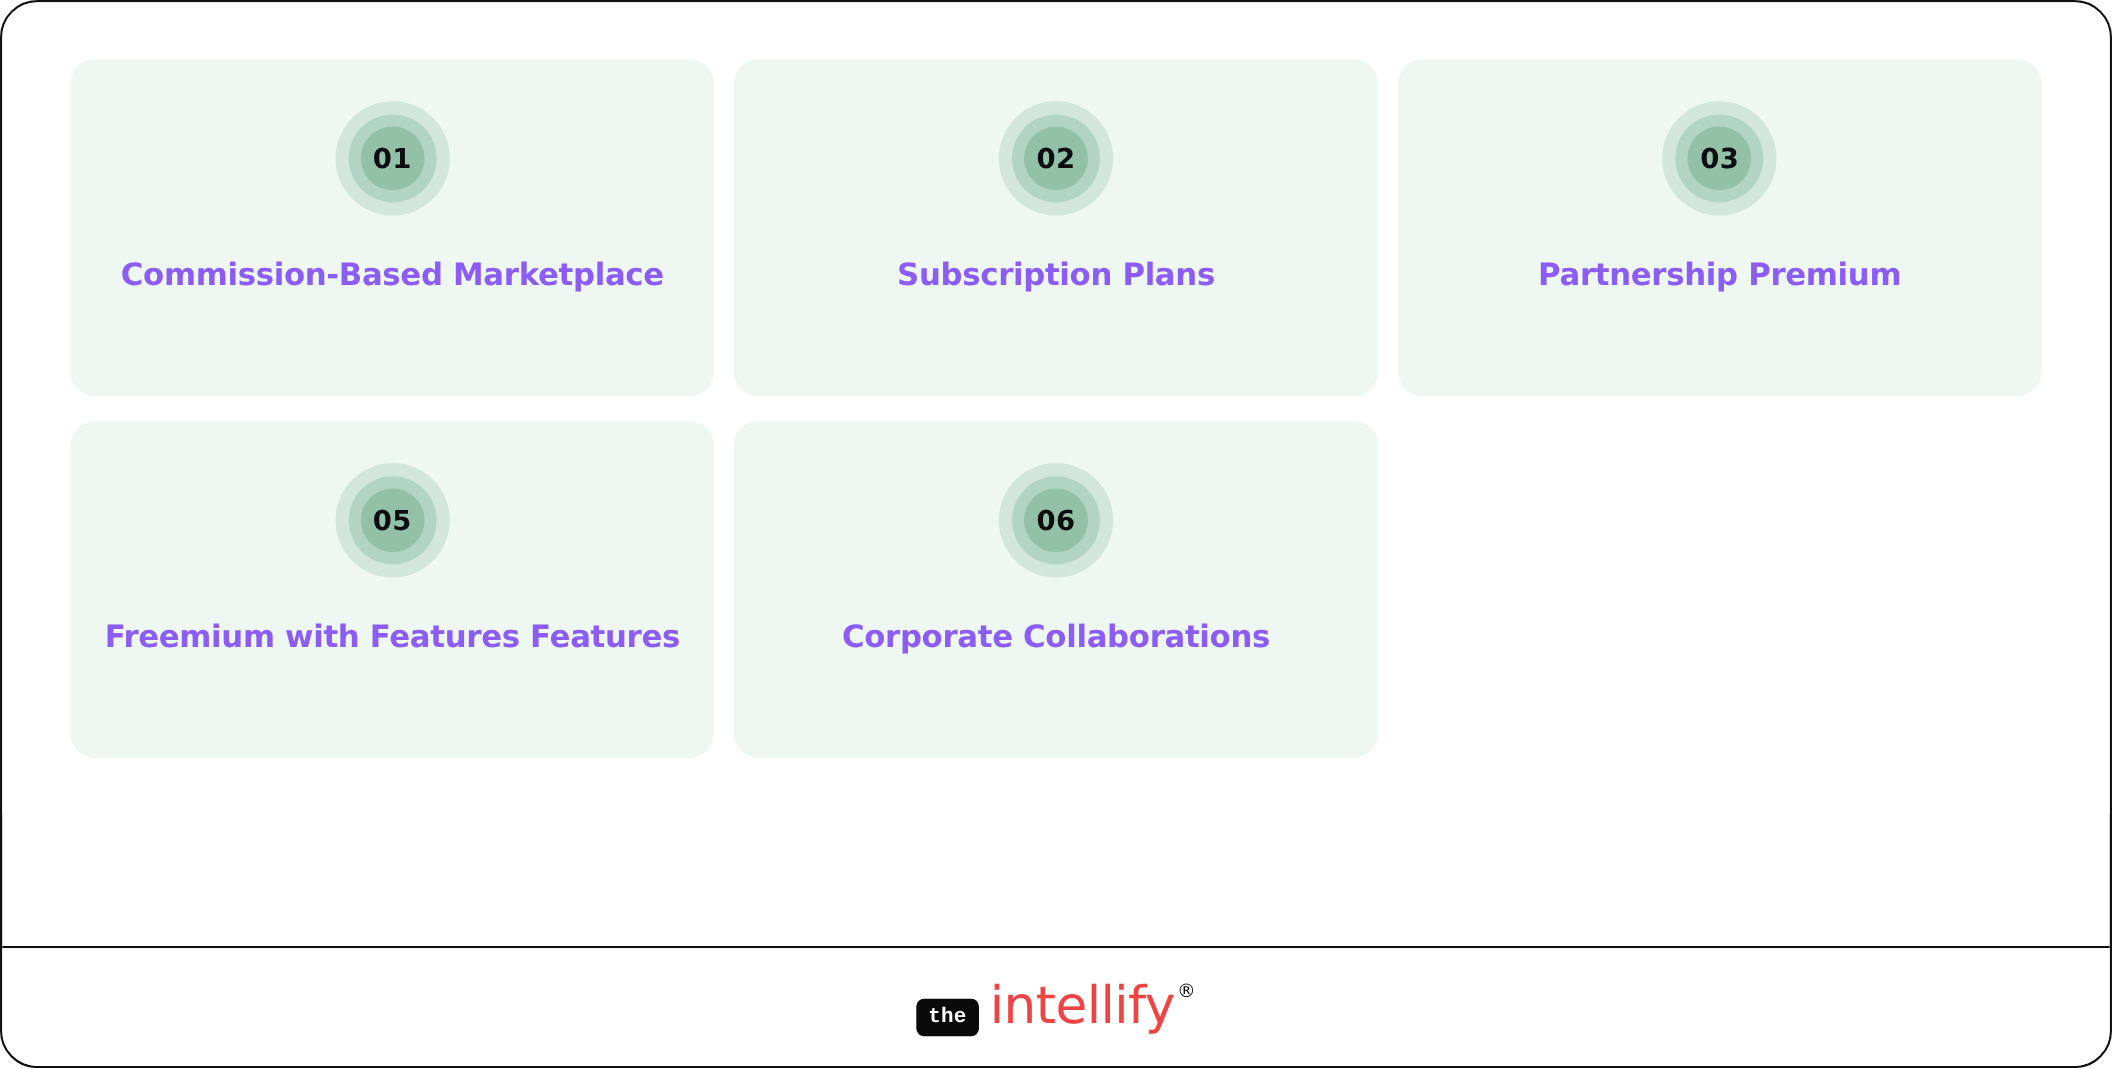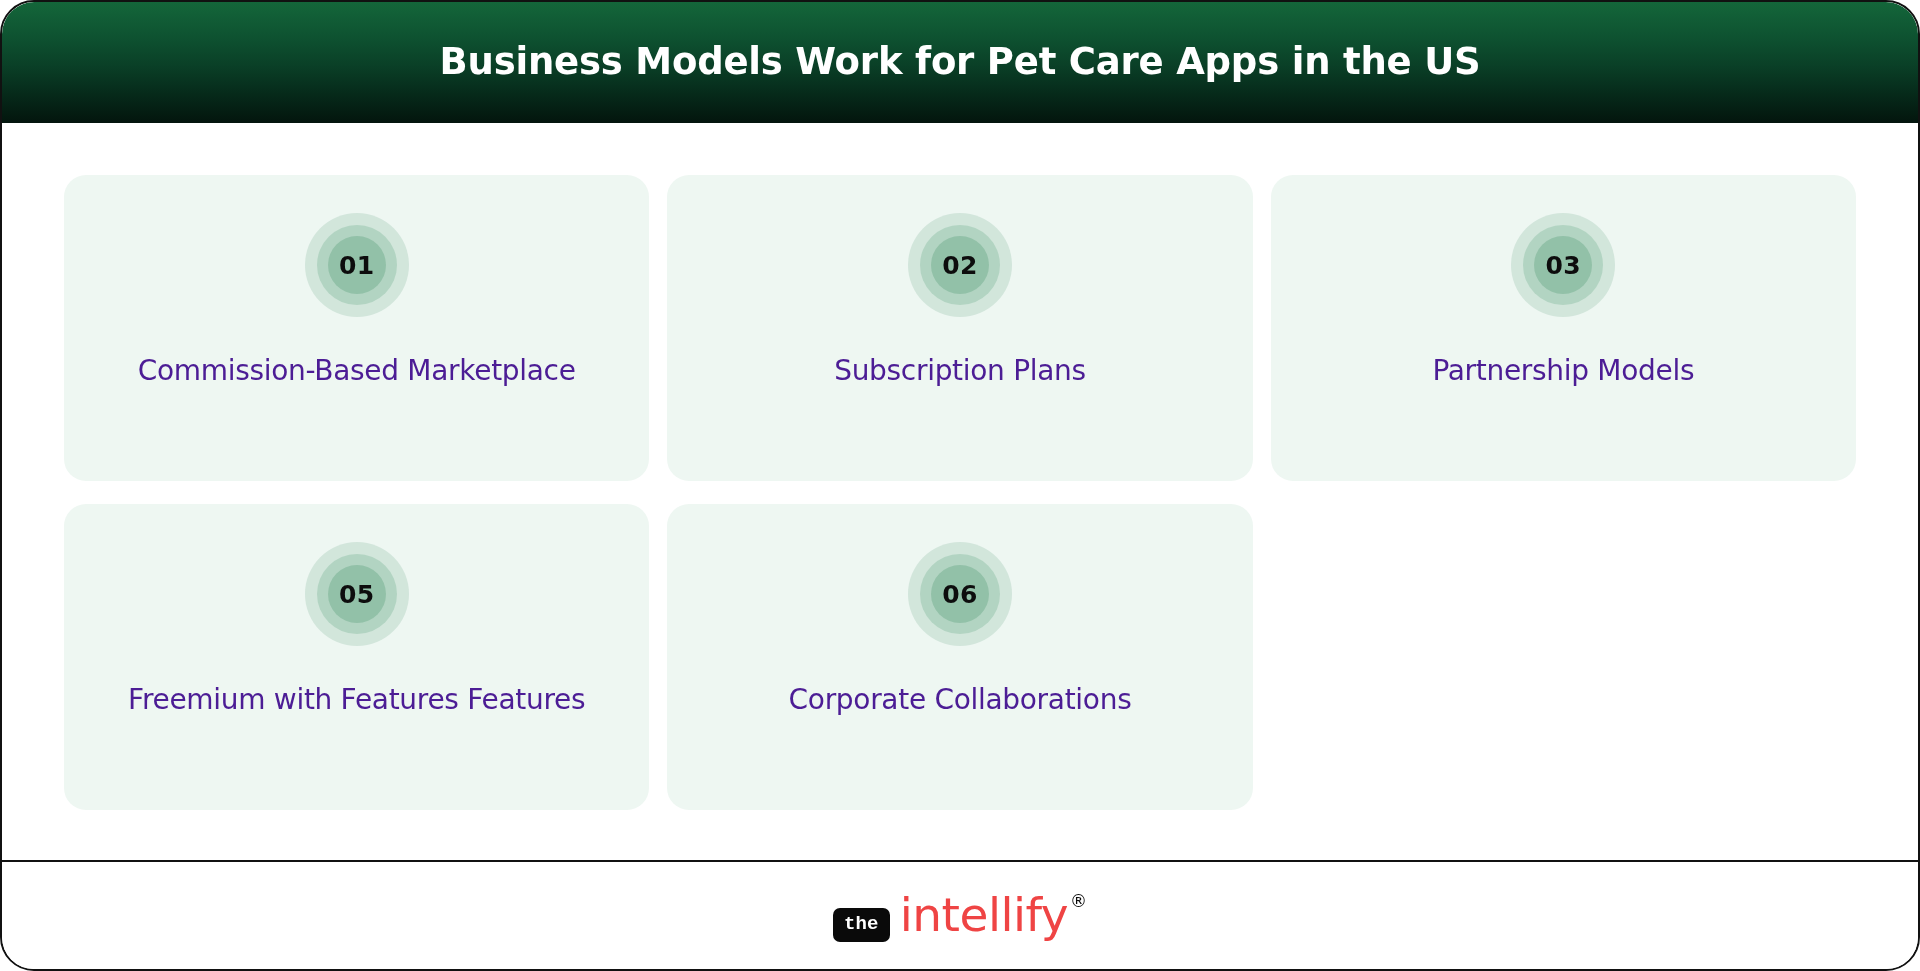--- a/index.html
+++ b/index.html
@@ -110,22 +110,22 @@
     font-size: 25px;
     font-weight: 700;
     color: #0d0d0d;
     letter-spacing: 0.3px;
     font-family: "DejaVu Sans", "Liberation Sans", sans-serif;
   }
 
   .card-title {
     margin-top: 34px;
     font-size: 28px;
-    font-weight: 400;
-    color: #4c1d95;
+    font-weight: 700;
+    color: #8b5cf6;
     line-height: 1.45;
     text-align: center;
     letter-spacing: -0.3px;
     padding: 0 18px;
     font-family: "DejaVu Sans", "Liberation Sans", sans-serif;
   }
 
   
   #footer-divider {
     position: absolute;
@@ -186,23 +186,20 @@
     margin-top: 2px;
     margin-left: 2px;
     font-family: "DejaVu Sans", "Liberation Sans", sans-serif;
   }
 </style>
 </head>
 <body>
 
 <div id="infographic">
 
-  <div id="header">
-    <h1 id="header-title">Business Models Work for Pet Care Apps in the US</h1>
-  </div>
 
   <div id="body">
     <div id="grid">
 
       <div class="card">
         <div class="badge">
           <span class="ring-outer"></span>
           <span class="ring-mid"></span>
           <span class="ring-inner"></span>
           <span class="badge-num">01</span>
@@ -220,21 +217,21 @@
         <div class="card-title">Subscription Plans</div>
       </div>
 
       <div class="card">
         <div class="badge">
           <span class="ring-outer"></span>
           <span class="ring-mid"></span>
           <span class="ring-inner"></span>
           <span class="badge-num">03</span>
         </div>
-        <div class="card-title">Partnership Models</div>
+        <div class="card-title">Partnership Premium</div>
       </div>
 
       <div class="card">
         <div class="badge">
           <span class="ring-outer"></span>
           <span class="ring-mid"></span>
           <span class="ring-inner"></span>
           <span class="badge-num">05</span>
         </div>
         <div class="card-title">Freemium with Features Features</div>

